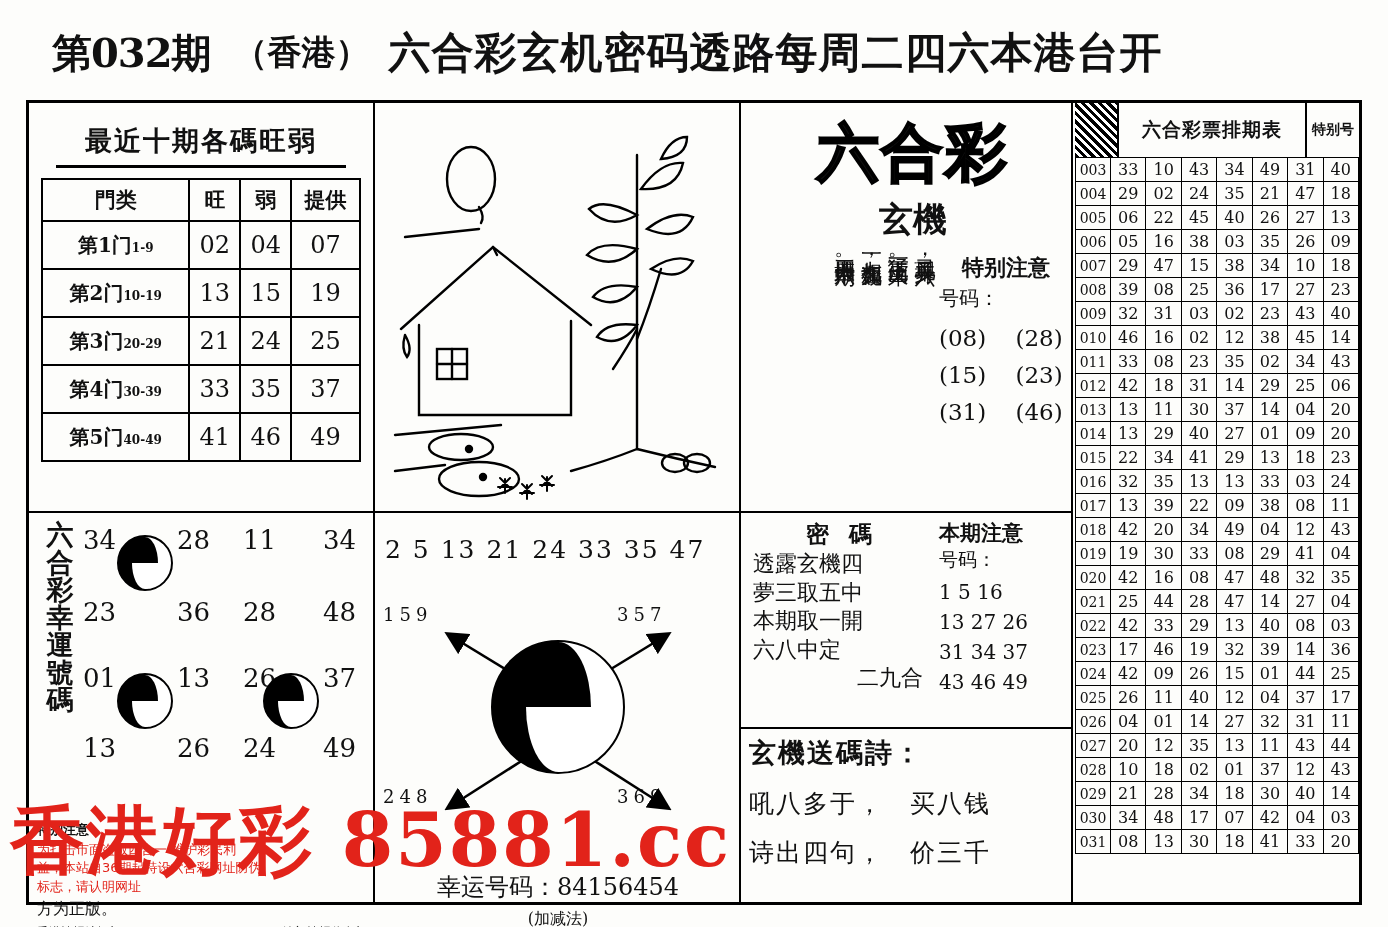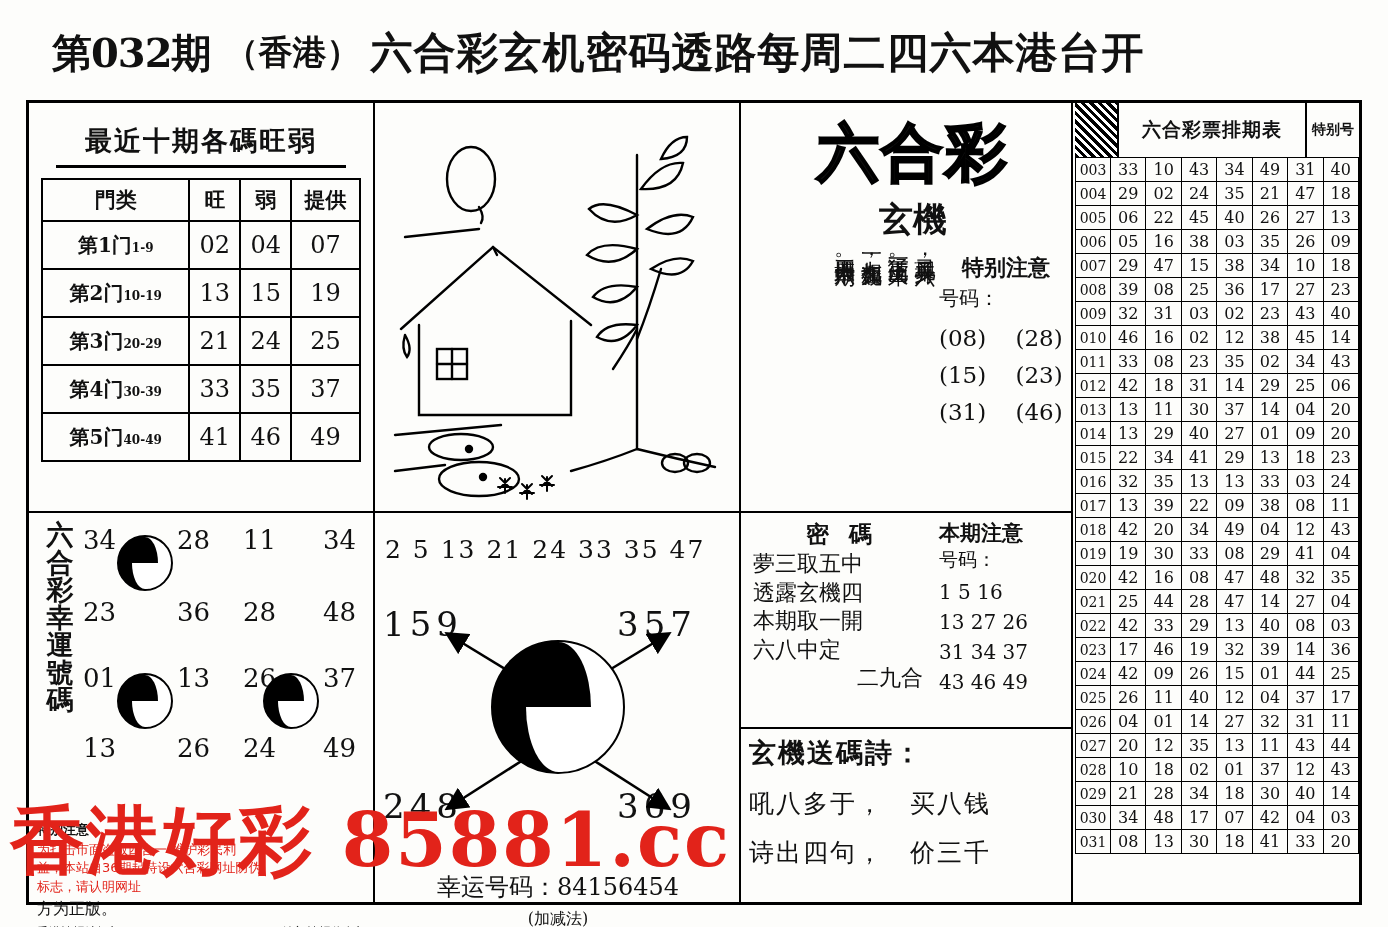--- a/index.html
+++ b/index.html
@@ -9,21 +9,21 @@
     font-family:"DejaVu Sans","Liberation Sans",sans-serif;
     color:#111;
     position:relative;
     overflow:hidden;
   }
   .page{position:absolute;inset:0;}
 
   
   .title-row{
     position:absolute;left:0;top:22px;width:1388px;height:62px;
-    display:flex;align-items:center;
+    display:flex;align-items:center;gap:9px;
   }
   .t-period{
     font-size:40px;font-weight:bold;letter-spacing:-1px;margin-left:52px;
     font-family:"DejaVu Serif","Liberation Serif",serif;
   }
   .t-paren{
     font-size:34px;font-weight:bold;margin-left:14px;
     font-family:"DejaVu Serif","Liberation Serif",serif;
   }
   .t-main{
@@ -106,21 +106,21 @@
   .col2{position:absolute;left:346px;top:16px;width:290px;height:100%;}
   .sketch{position:absolute;left:0;top:0;width:366px;height:408px;}
   .numrow{
     position:absolute;left:0;top:416px;width:366px;
     font-size:25px;letter-spacing:2px;
     font-family:"DejaVu Serif","Liberation Serif",serif;
     padding-left:10px;box-sizing:border-box;
   }
   .arrows{position:absolute;left:0;top:455px;width:366px;height:290px;}
   .arrnum{
-    position:absolute;font-size:34px;letter-spacing:5px;
+    position:absolute;font-size:18px;letter-spacing:5px;
     font-family:"DejaVu Serif","Liberation Serif",serif;
   }
   .lucky-code{
     position:absolute;left:0;top:752px;width:366px;text-align:center;
     font-size:24px;font-family:"DejaVu Serif","Liberation Serif",serif;
   }
   .lucky-code .sub{display:block;font-size:16px;margin-top:6px;}
 
   
   .col3{position:absolute;left:714px;top:0;width:330px;height:100%;}
@@ -464,22 +464,22 @@
           <div>
             <span>(31)</span>
             &nbsp;&nbsp;
             <span>(46)</span>
           </div>
         </div>
       </div>
 
       <div class="mima">
         <div class="hd">密 碼</div>
+        <div class="ln">透露玄機四</div>
         <div class="ln">夢三取五中</div>
-        <div class="ln">透露玄機四</div>
         <div class="ln">本期取一開</div>
         <div class="ln">六八中定</div>
         <div class="ln ind">二九合</div>
       </div>
 
       <div class="benqi">
         <div class="hd">本期注意</div>
         <div class="hd2">号码：</div>
         <div class="nums">
           <div>1  5  16</div>

